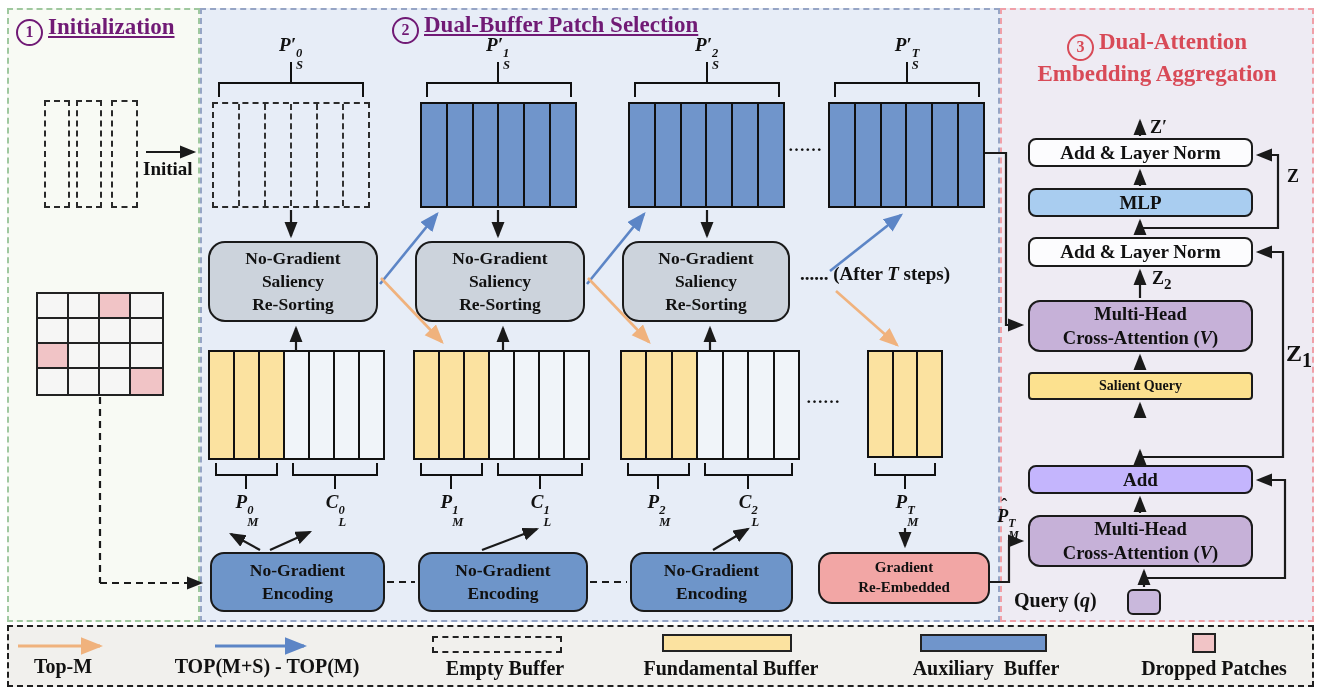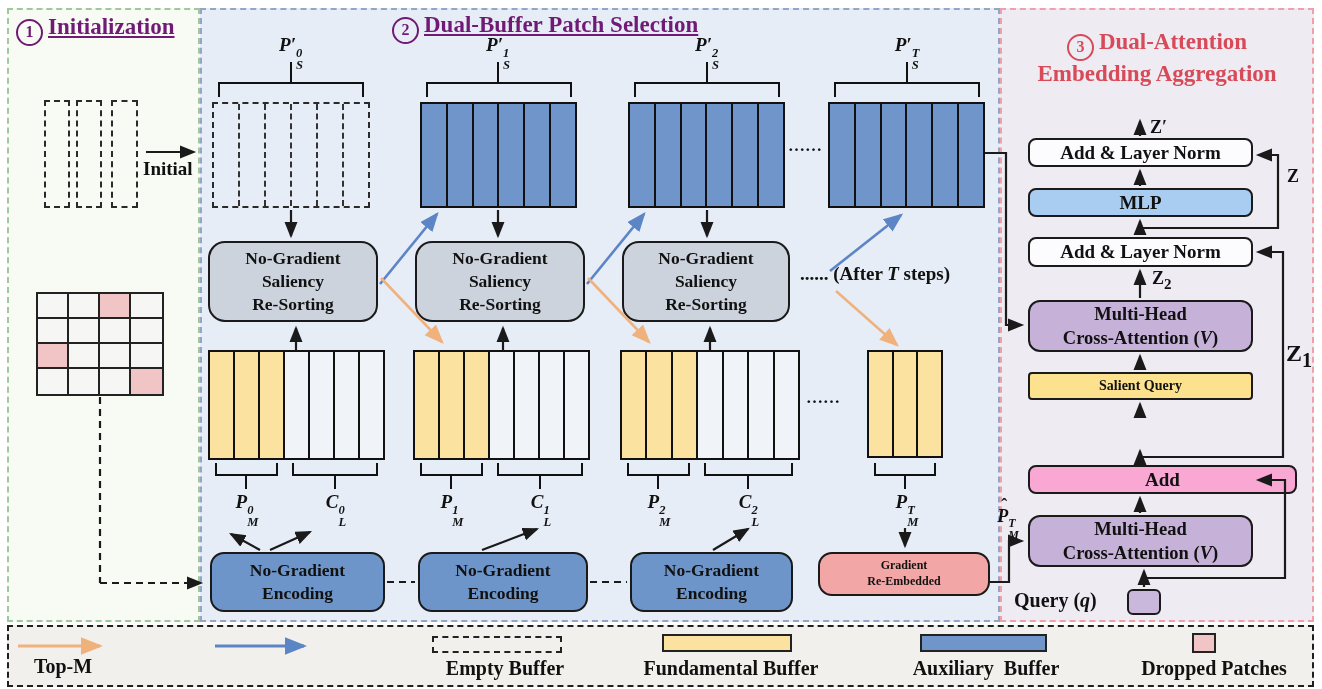--- a/index.html
+++ b/index.html
@@ -257,62 +257,63 @@
       <span>Encoding</span>
   </div>
   <div class="bx" style="left:418px;top:552px;width:170px;height:60px;background:#6e95c9;border-radius:14px;font-size:17.5px;">
     <span>No-Gradient</span>
       <span>Encoding</span>
   </div>
   <div class="bx" style="left:630px;top:552px;width:163px;height:60px;background:#6e95c9;border-radius:14px;font-size:17.5px;">
     <span>No-Gradient</span>
       <span>Encoding</span>
   </div>
-  <div class="bx" style="left:818px;top:552px;width:172px;height:44px;background:#f2a6a5;border-radius:14px;font-size:12px;">
+  <div class="bx" style="left:818px;top:552px;width:172px;height:52px;background:#f2a6a5;border-radius:14px;font-size:15px;">
     <span>Gradient</span>
       <span>Re-Embedded</span>
   </div>
 
   <div class="bx" style="left:1028px;top:138px;width:225px;height:29px;background:#fcfcfe;border-radius:8px;font-size:19px;">
       <span>Add &amp; Layer Norm</span>
     </div>
   <div class="bx" style="left:1028px;top:188px;width:225px;height:29px;background:#a9cdf0;border-radius:8px;font-size:19px;">
       <span>MLP</span>
     </div>
   <div class="bx" style="left:1028px;top:237px;width:225px;height:30px;background:#fcfcfe;border-radius:8px;font-size:19px;">
       <span>Add &amp; Layer Norm</span>
     </div>
   <div class="bx" style="left:1028px;top:300px;width:225px;height:52px;background:#c6b1d8;border-radius:12px;font-size:18.5px;">
     <span>Multi-Head</span>
     <span><span>Cross-Attention (</span><i>V</i><span>)</span></span>
   </div>
   <div class="bx" style="left:1028px;top:372px;width:225px;height:28px;background:#fce18f;border-radius:4px;font-size:14px;">
       <span>Salient Query</span>
     </div>
-  <div class="bx" style="left:1028px;top:465px;width:269px;height:29px;background:#f9a8d4;border-radius:8px;font-size:19px;">
+  <div class="bx" style="left:1028px;top:465px;width:225px;height:29px;background:#c4b5fd;border-radius:8px;font-size:19px;">
       <span>Add</span>
     </div>
   <div class="bx" style="left:1028px;top:515px;width:225px;height:52px;background:#c6b1d8;border-radius:12px;font-size:18.5px;">
     <span>Multi-Head</span>
     <span><span>Cross-Attention (</span><i>V</i><span>)</span></span>
   </div>
 
   <div class="lbl" style="left:1014px;top:589px;font-size:20px;"><span>Query (</span><i>q</i><span>)</span></div>
   <div class="abs" style="left:1127px;top:589px;width:34px;height:26px;background:#c9b8dc;border:2px solid #1a1a1a;border-radius:6px;box-sizing:border-box;"></div>
 
   <div class="lbl" style="left:1150px;top:117px;font-size:18px;">Z′</div>
   <div class="lbl" style="left:1287px;top:166px;font-size:18px;">Z</div>
   <div class="lbl" style="left:1152px;top:268px;font-size:18px;"><span>Z</span><sub>2</sub></div>
   <div class="lbl" style="left:1286px;top:340px;font-size:24px;"><span>Z</span><sub>1</sub></div>
   <div class="math" style="left:1008px;top:506px;font-size:18px;"><span class="hatwrap"><span class="hat">ˆ</span><span>P</span></span><span class="stack">
         <span class="s-sup">T</span>
         <span class="s-sub">M</span>
       </span></div>
 
   <div class="lbl ctr" style="left:63px;top:655px;font-size:20px;">Top-M</div>
+  <div class="lbl ctr" style="left:267px;top:655px;font-size:20px;">TOP(M+S) - TOP(M)</div>
   <div class="sw" style="left:432px;top:636px;width:130px;height:17px;border:2px dashed #222;background:transparent;"></div>
   <div class="lbl ctr" style="left:505px;top:657px;font-size:20px;">Empty Buffer</div>
   <div class="sw" style="left:662px;top:634px;width:130px;height:18px;background:#fbe2a0;"></div>
   <div class="lbl ctr" style="left:731px;top:657px;font-size:20px;">Fundamental Buffer</div>
   <div class="sw" style="left:920px;top:634px;width:127px;height:18px;background:#7095cb;"></div>
   <div class="lbl ctr" style="left:986px;top:657px;font-size:20px;text-align:center;">Auxiliary  Buffer</div>
   <div class="sw" style="left:1192px;top:633px;width:24px;height:20px;background:#f1c4c6;"></div>
   <div class="lbl ctr" style="left:1214px;top:657px;font-size:20px;">Dropped Patches</div>
 
   <svg class="ovl" width="1322" height="689" viewBox="0 0 1322 689">

